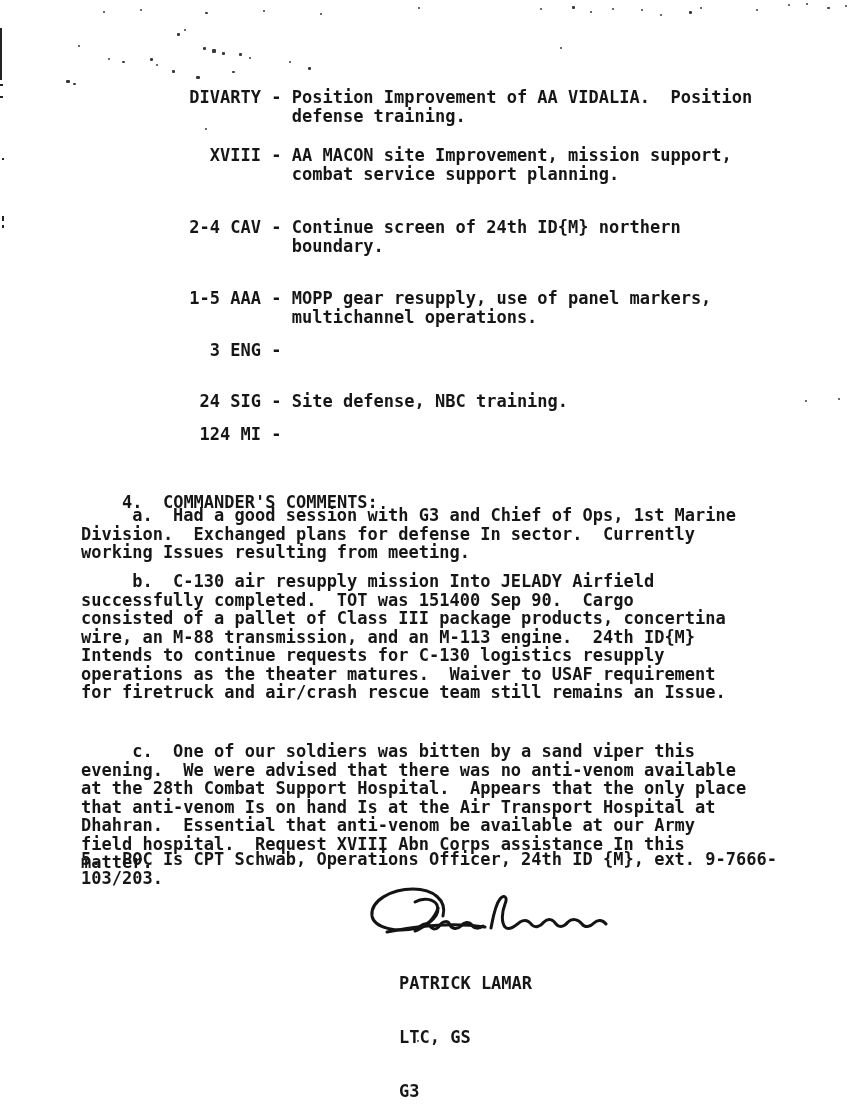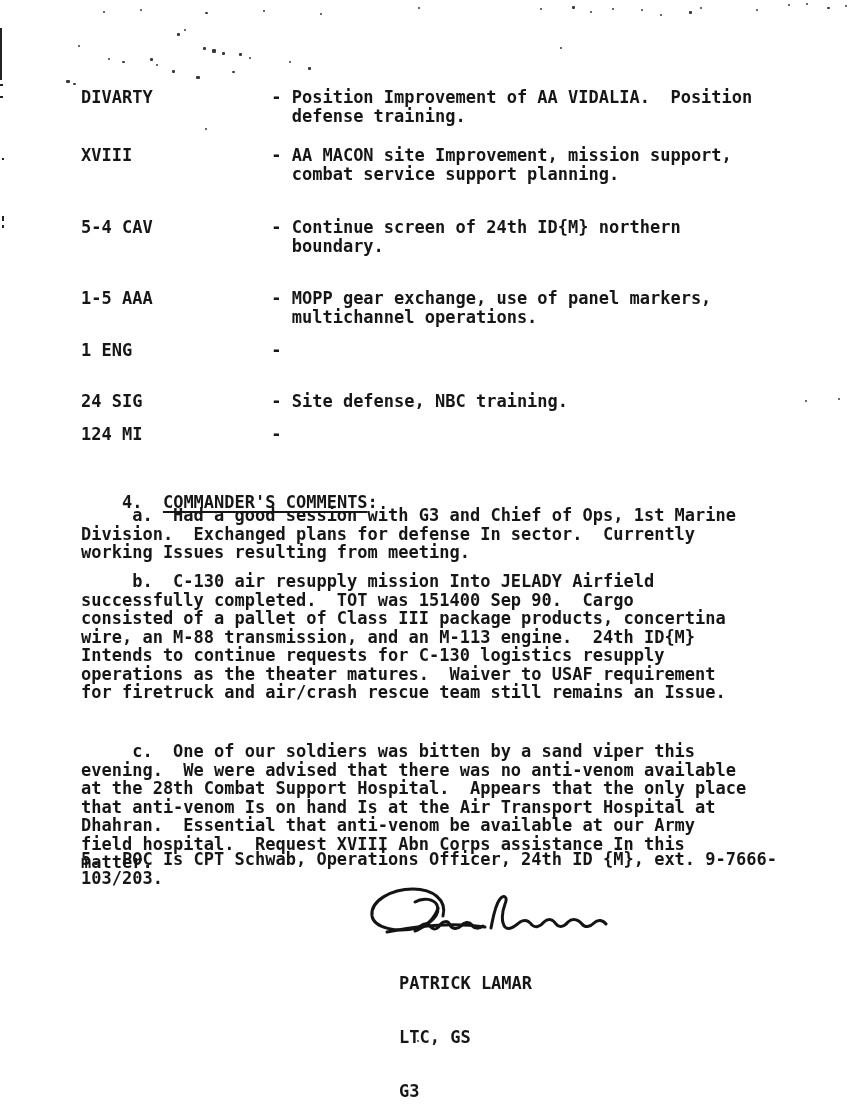--- a/index.html
+++ b/index.html
@@ -18,29 +18,28 @@
   
   .task{
     position:absolute;
     left:81px;
     display:flex;
     align-items:flex-start;
   }
   .task .unit{
     display:inline-block;
     width:180px;
-    text-align:left;
+    text-align:right;
     white-space:pre;
   }
   .task .dash{white-space:pre;}
   .task .desc{white-space:pre;margin:0;}
   .para{position:absolute;left:81px;white-space:pre;margin:0;}
   .heading{position:absolute;left:81px;white-space:pre;}
   .heading .title{
-    text-decoration:underline;
     text-underline-offset:3px;
     text-decoration-thickness:1.5px;
   }
   .sig-names{position:absolute;left:399px;top:938px;white-space:pre;}
   
   .speck{position:absolute;background:#3a3a3a;border-radius:1px;}
   .edge{position:absolute;background:#222;}
 </style>
 </head>
 <body>
@@ -106,33 +105,33 @@
       <pre class="desc">Position Improvement of AA VIDALIA.  Position
 defense training.</pre>
   </div>
   <div class="task" style="top:146px">
     <span class="unit">XVIII</span>
       <span class="dash"> - </span>
       <pre class="desc">AA MACON site Improvement, mission support,
 combat service support planning.</pre>
   </div>
   <div class="task" style="top:218px">
-    <span class="unit">5-4 CAV</span>
+    <span class="unit">2-4 CAV</span>
       <span class="dash"> - </span>
       <pre class="desc">Continue screen of 24th ID{M} northern
 boundary.</pre>
   </div>
   <div class="task" style="top:289px">
     <span class="unit">1-5 AAA</span>
       <span class="dash"> - </span>
-      <pre class="desc">MOPP gear exchange, use of panel markers,
+      <pre class="desc">MOPP gear resupply, use of panel markers,
 multichannel operations.</pre>
   </div>
   <div class="task" style="top:341px">
-    <span class="unit">1 ENG</span>
+    <span class="unit">3 ENG</span>
       <span class="dash"> - </span>
   </div>
   <div class="task" style="top:392px">
     <span class="unit">24 SIG</span>
       <span class="dash"> - </span>
       <pre class="desc">Site defense, NBC training.</pre>
   </div>
   <div class="task" style="top:425px">
     <span class="unit">124 MI</span>
       <span class="dash"> - </span>

